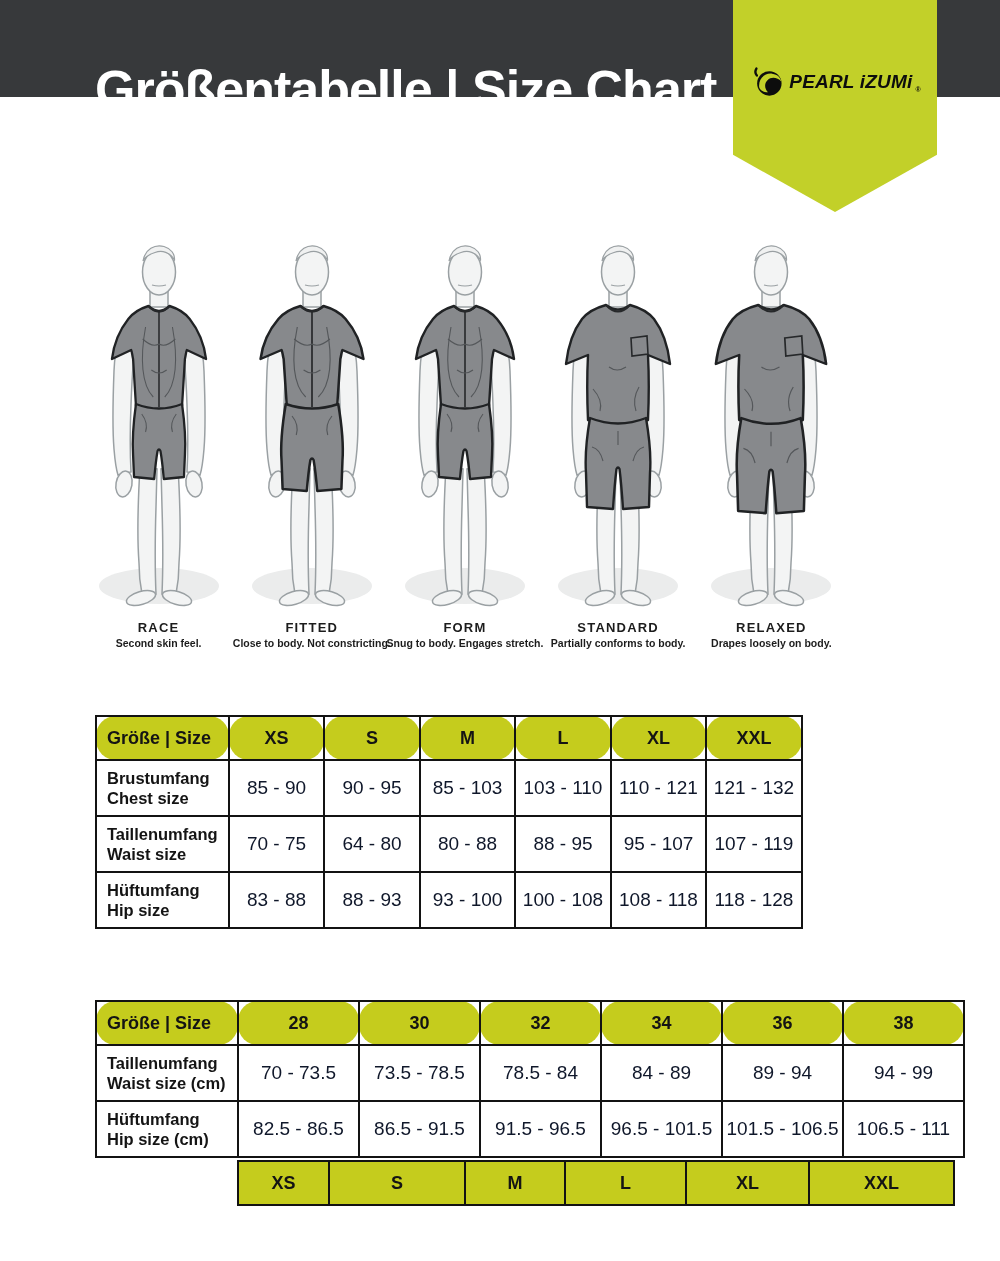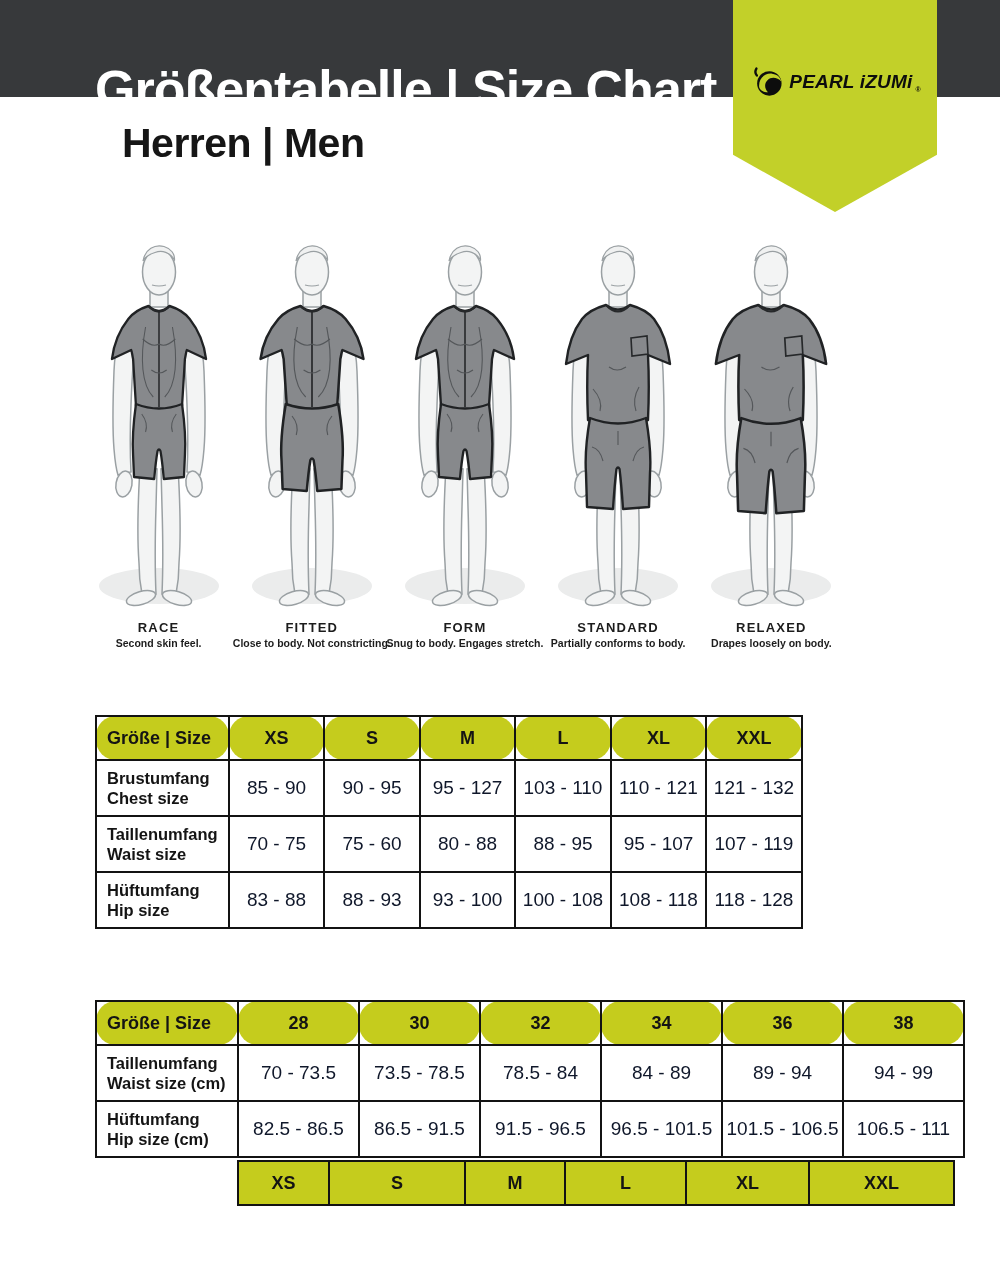--- a/index.html
+++ b/index.html
@@ -91,21 +91,20 @@
       <path class="g" d="M47,179 C43,202 42,220 43,234 L44,268 L70,270 C71,255 72,242 73.5,230 Q75,227 76.5,230 C78,242 79,255 80,270 L106,268 L107,234 C108,220 107,202 103,179 Q75,190 47,179 Z"></path>
       <path class="ln" d="M75,192 L75,206 M49,208 Q57,210 60,222 M101,208 Q93,210 90,222"></path>
     </g>
   </defs>
 </svg>
 
 <div class="page">
 
   <div class="topbar"></div>
   <div class="title">Größentabelle | Size Chart</div>
-  <div class="subtitle">Herren | Men</div>
 
   <div class="ribbon">
     <div class="logo">
       <svg width="37" height="37" viewBox="0 0 40 40">
         <path d="M8,5 Q5.5,9 8.5,12.5" fill="none" stroke="#0d0d0d" stroke-width="2.6" stroke-linecap="round"></path>
         <circle cx="22" cy="21" r="13.2" fill="#0d0d0d"></circle>
         <path d="M11,25 C10,16 17,9.5 25,10.5 C31,11.3 34.5,15 34.8,19 C31,14.5 24,13.5 20,17.5 C16.5,21 16.5,26.5 20.5,30.5 C16,30.5 12,28.5 11,25 Z" fill="#c2d029"></path>
       </svg>
       <span class="logo-text">PEARL iZUMi</span>
       <span class="logo-reg">®</span>
@@ -188,32 +187,32 @@
       <th class="sizehead">XL</th>
       <th class="sizehead">XXL</th>
     </tr>
     <tr class="row">
       <th class="rowlab">
         <div>Brustumfang</div>
         <div>Chest size</div>
       </th>
       <td class="val">85 - 90</td>
       <td class="val">90 - 95</td>
-      <td class="val">95 - 127</td>
+      <td class="val">85 - 103</td>
       <td class="val">103 - 110</td>
       <td class="val">110 - 121</td>
       <td class="val">121 - 132</td>
     </tr>
     <tr class="row">
       <th class="rowlab">
         <div>Taillenumfang</div>
         <div>Waist size</div>
       </th>
       <td class="val">70 - 75</td>
-      <td class="val">75 - 60</td>
+      <td class="val">64 - 80</td>
       <td class="val">80 - 88</td>
       <td class="val">88 - 95</td>
       <td class="val">95 - 107</td>
       <td class="val">107 - 119</td>
     </tr>
     <tr class="row">
       <th class="rowlab">
         <div>Hüftumfang</div>
         <div>Hip size</div>
       </th>

